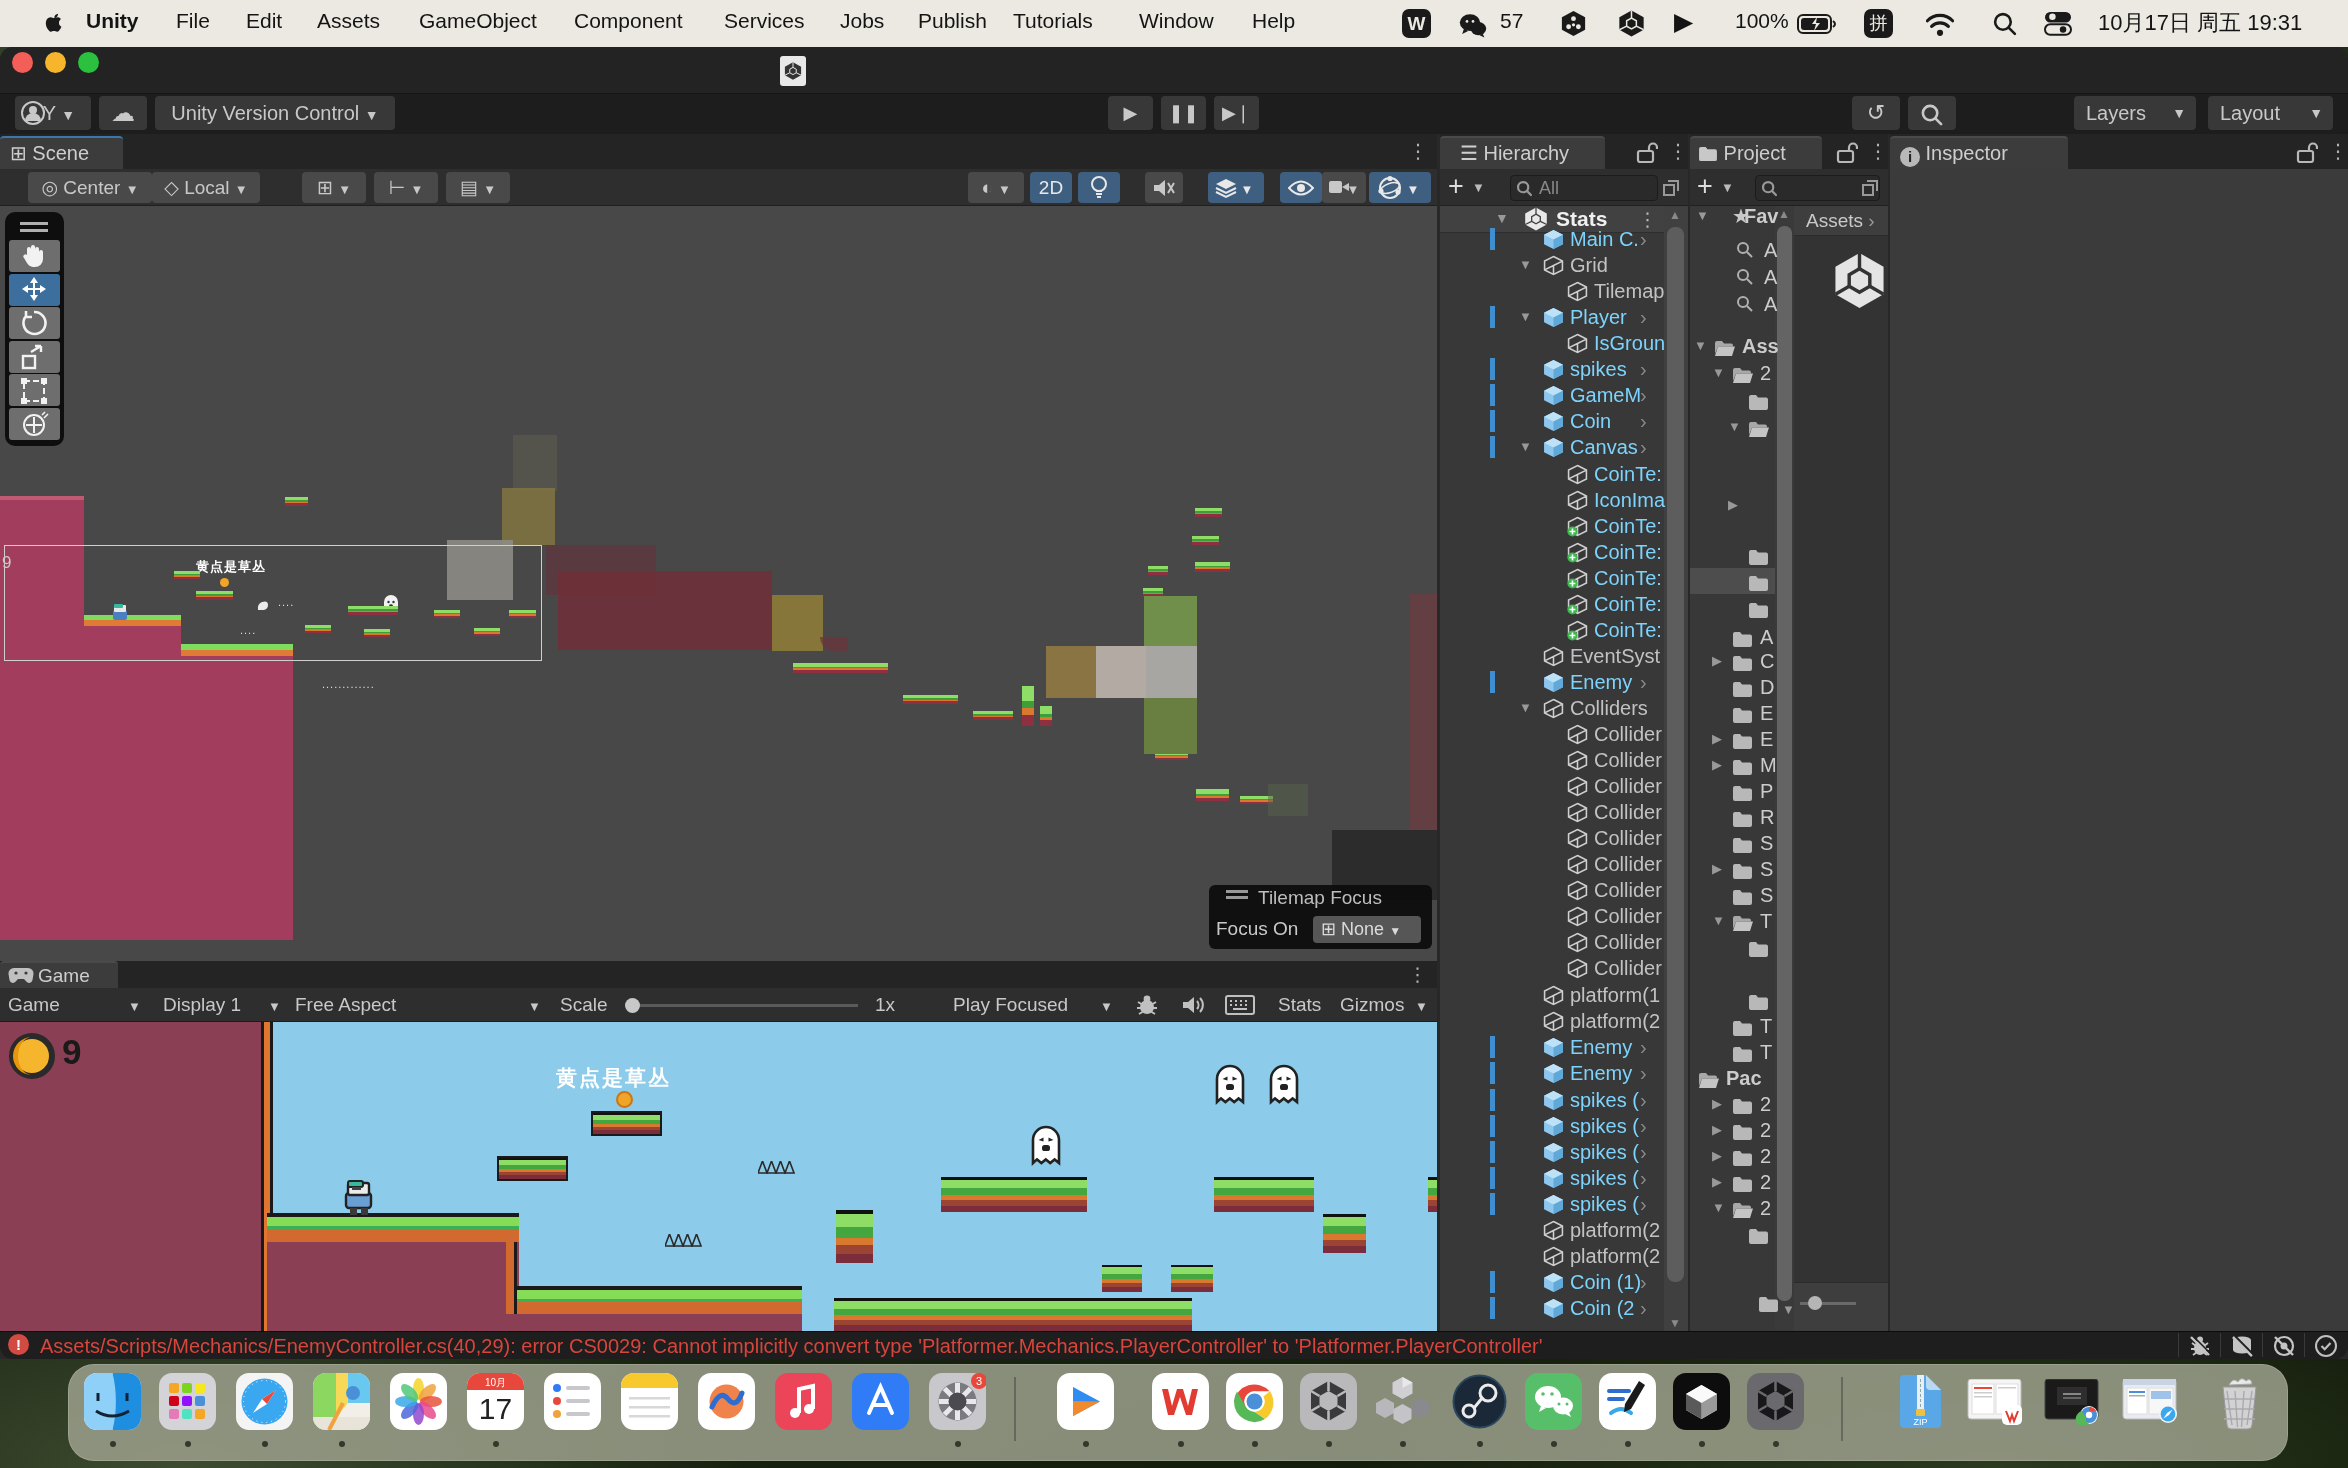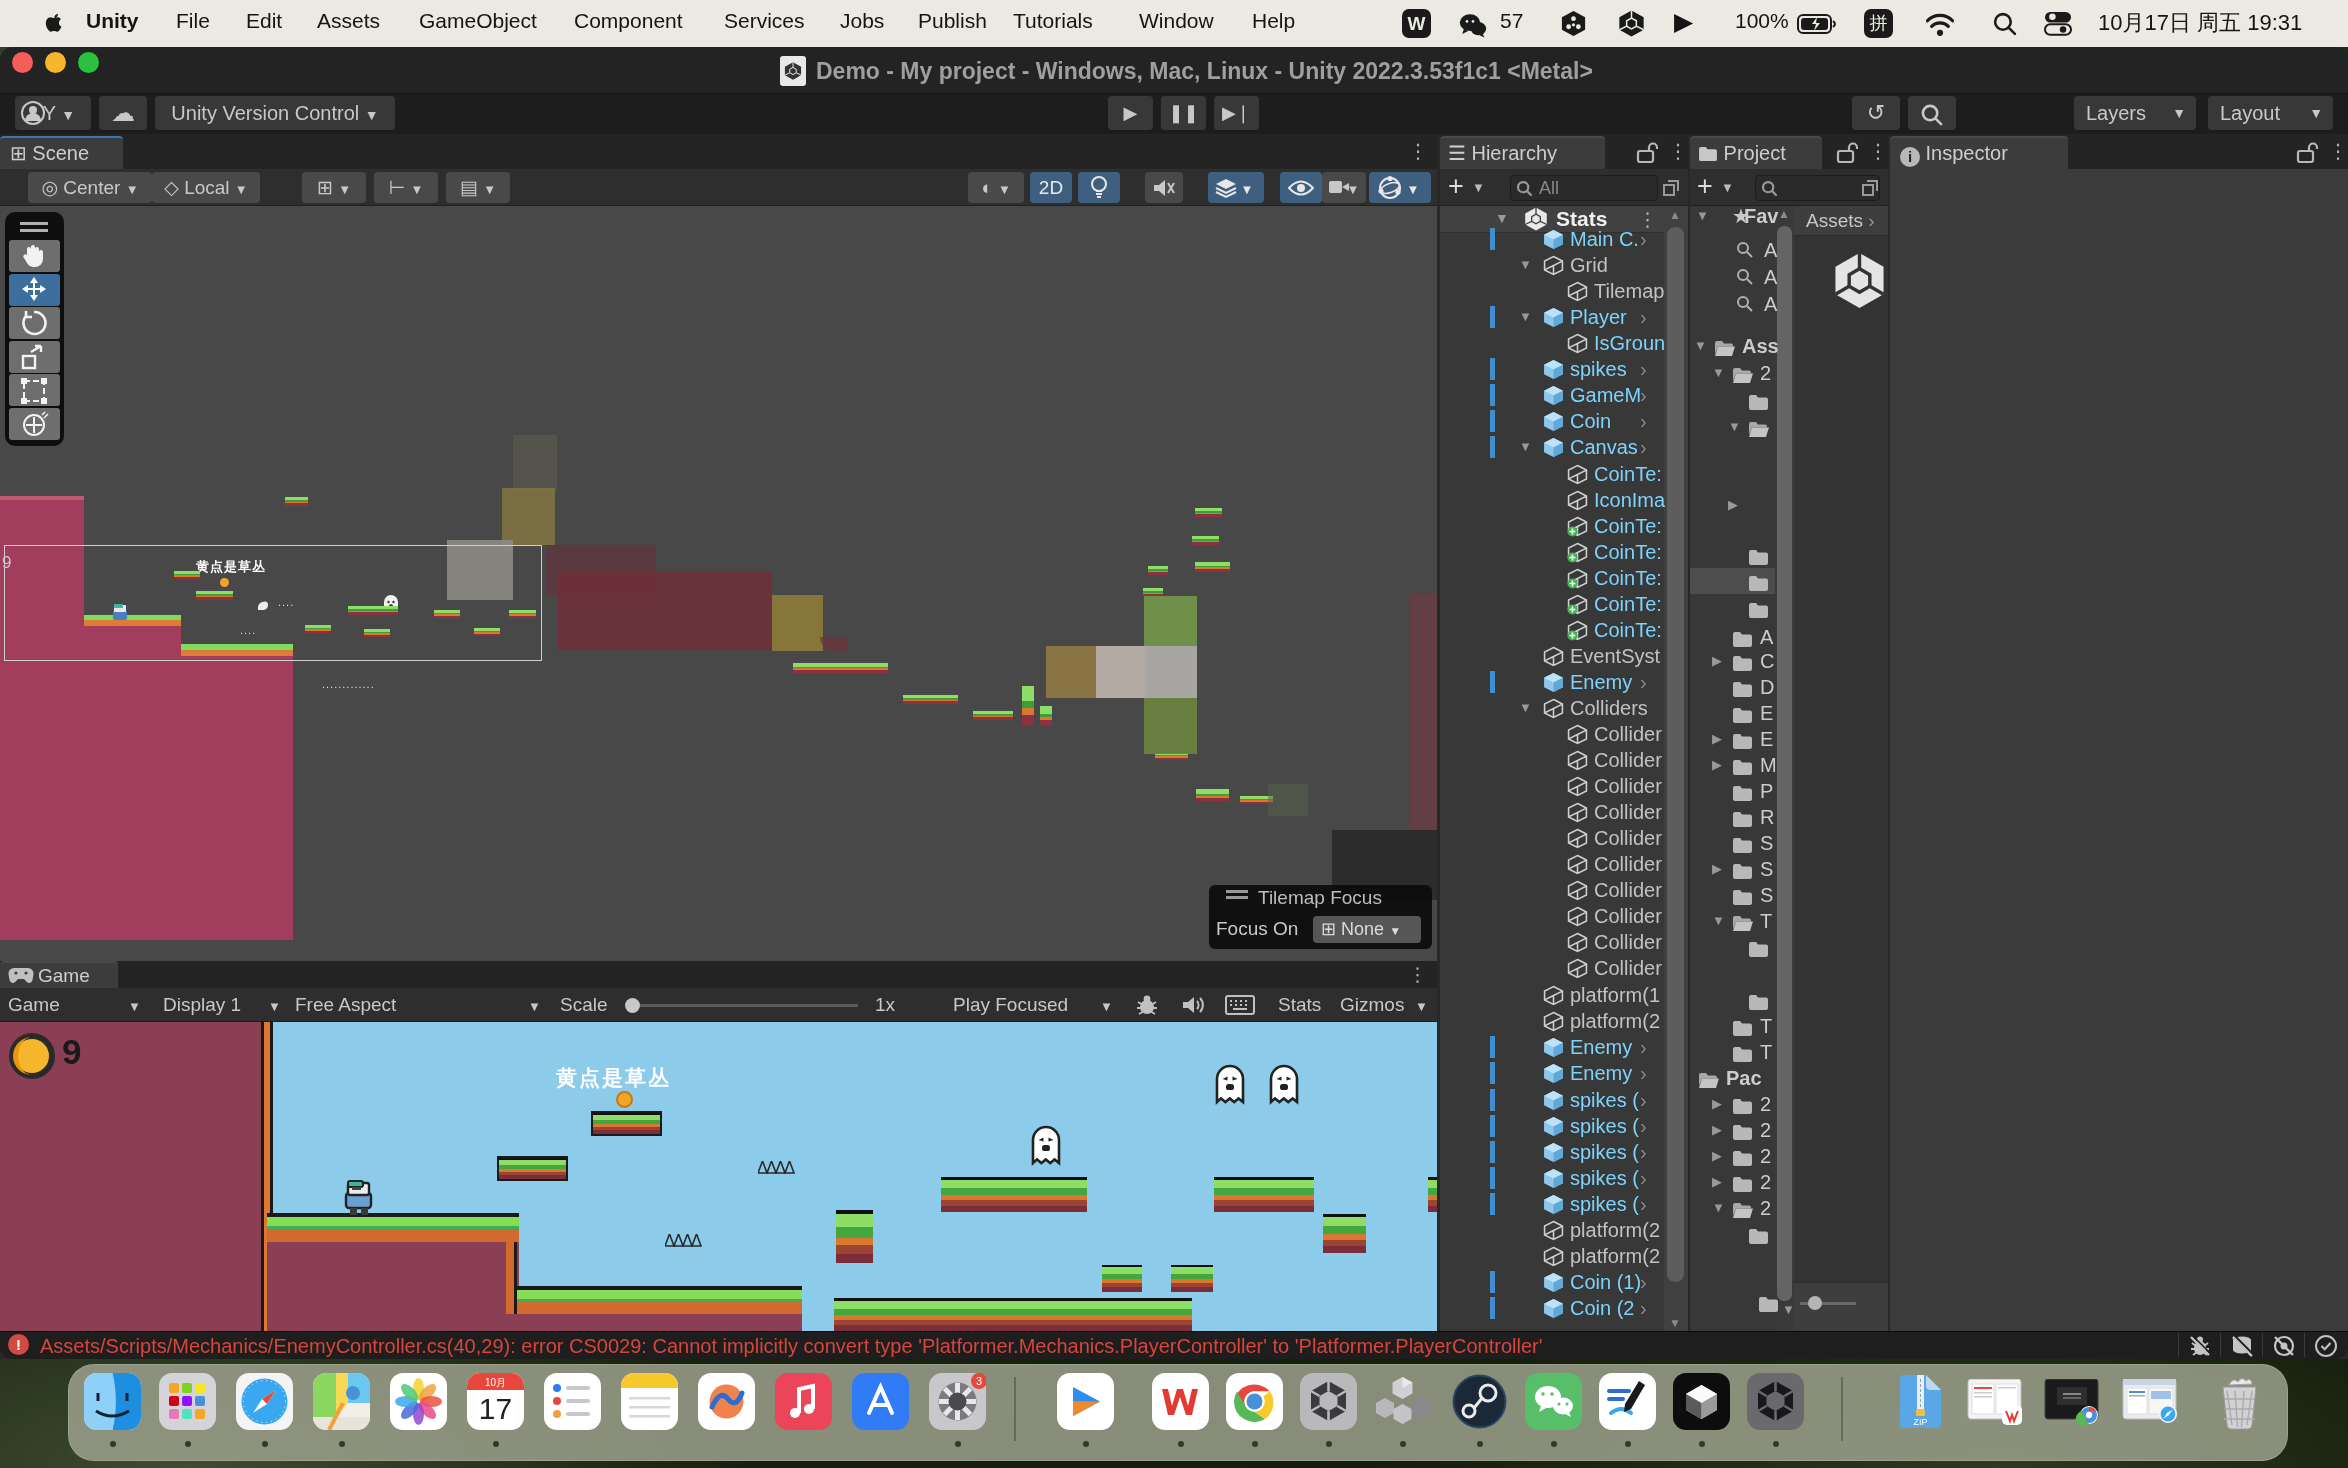--- a/index.html
+++ b/index.html
@@ -83,21 +83,20 @@
 <div class="a" style="left:0;top:47px;width:2348px;height:47px;background:#232323;border-radius:13px 13px 0 0;border-bottom:1px solid #161616;"></div>
 <div class="a" style="left:12px;top:52px;width:21px;height:21px;border-radius:50%;background:#f35f58;"></div>
 <div class="a" style="left:45px;top:52px;width:21px;height:21px;border-radius:50%;background:#f7b52c;"></div>
 <div class="a" style="left:78px;top:52px;width:21px;height:21px;border-radius:50%;background:#2bc03e;"></div>
 <div class="a" style="left:780px;top:56px;width:26px;height:30px;background:#e8e8e8;border-radius:3px;"></div>
 <svg style="position:absolute;left:784px;top:62px;" width="18" height="18" viewBox="0 0 18 18">
       <path d="M9.0 0.36 L17.099999999999998 4.86 V13.14 L9.0 17.64 L0.9 13.14 V4.86 Z" fill="#333"></path>
       <path d="M9.0 5.3999999999999995 L12.24 7.2 V10.799999999999999 L9.0 12.6 L5.76 10.799999999999999 V7.2 Z" fill="none" stroke="#e8e8e8" stroke-width="0.99"></path>
       <path d="M9.0 5.3999999999999995 V0.36 M5.76 10.799999999999999 L0.9 13.14 M12.24 10.799999999999999 L17.099999999999998 13.14" stroke="#e8e8e8" stroke-width="0.99" fill="none"></path>
     </svg>
-<div class="a" style="left:816px;top:58px;color:#9f9f9f;font-weight:bold;font-size:23px;">Demo - My project - Windows, Mac, Linux - Unity 2022.3.53f1c1 &lt;Metal&gt;</div>
 <div class="a" style="left:0;top:94px;width:2348px;height:40px;background:#1d1d1d;"></div>
 <div class="tbtn" style="left:15px;top:96px;width:76px;height:34px;line-height:34px;">   Y <span style="font-size:14px;">▼</span></div>
 <svg style="position:absolute;left:21px;top:101px;" width="24" height="24" viewBox="0 0 24 24">
       <circle cx="12" cy="12" r="11" fill="none" stroke="#c8c8c8" stroke-width="2"></circle>
       <circle cx="12" cy="9" r="4" fill="#c8c8c8"></circle>
       <path d="M4 20 a8 8 0 0 1 16 0" fill="#c8c8c8"></path>
     </svg>
 <div class="tbtn" style="left:99px;top:96px;width:48px;height:34px;line-height:34px;font-size:24px;">☁</div>
 <div class="tbtn" style="left:155px;top:96px;width:240px;height:34px;line-height:34px;">Unity Version Control <span style="font-size:14px;">▼</span></div>
 <div class="tbtn" style="left:1108px;top:96px;width:45px;height:34px;line-height:34px;font-size:18px;">▶</div>
@@ -393,21 +392,21 @@
 <svg style="position:absolute;left:2272px;top:1334px;" width="24" height="24" viewBox="0 0 24 24">
       <circle cx="12" cy="12" r="9" fill="none" stroke="#c4c4c4" stroke-width="2.2"></circle>
       <circle cx="12" cy="12" r="3.5" fill="#c4c4c4"></circle>
       <path d="M3 3 L21 21" stroke="#c4c4c4" stroke-width="2.4"></path>
     </svg>
 <svg style="position:absolute;left:2314px;top:1334px;" width="24" height="24" viewBox="0 0 24 24">
       <circle cx="12" cy="12" r="10" fill="none" stroke="#c0c0c0" stroke-width="2"></circle>
       <path d="M7.5 12 l3.2 3.2 L16.5 9" fill="none" stroke="#c0c0c0" stroke-width="2.2"></path>
     </svg>
 <div class="a" style="left:1440px;top:134px;width:248px;height:35px;background:#242424;"></div>
-<div class="tab" style="left:1440px;top:136px;width:165px;height:33px;line-height:31px;padding-left:8px;">☰ Hierarchy</div>
+<div class="tab" style="left:1440px;top:136px;width:165px;height:33px;line-height:31px;padding-left:20px;">☰ Hierarchy</div>
 <svg style="position:absolute;left:1636px;top:141px;" width="22" height="22" viewBox="0 0 22 22">
       <rect x="2" y="10" width="15" height="11" rx="2" fill="none" stroke="#b8b8b8" stroke-width="2.2"></rect>
       <path d="M13 10 V6.5 a4 4 0 0 1 8 0 V8" fill="none" stroke="#b8b8b8" stroke-width="2.2"></path>
     </svg>
 <div class="a" style="left:1668px;top:139px;color:#b4b4b4;font-size:20px;">⋮</div>
 <div class="a" style="left:1440px;top:169px;width:248px;height:37px;background:#2e2e2e;border-bottom:1px solid #202020;"></div>
 <div class="a" style="left:1448px;top:171px;color:#ddd;font-size:27px;">+</div>
 <div class="a" style="left:1472px;top:180px;color:#bbb;font-size:13px;">▼</div>
 <div class="a" style="left:1510px;top:175px;width:148px;height:26px;background:#2a2a2a;border:1px solid #1c1c1c;border-radius:4px;color:#888;font-size:18px;line-height:24px;padding-left:28px;">All</div>
 <svg style="position:absolute;left:1516px;top:180px;" width="17" height="17" viewBox="0 0 17 17">

